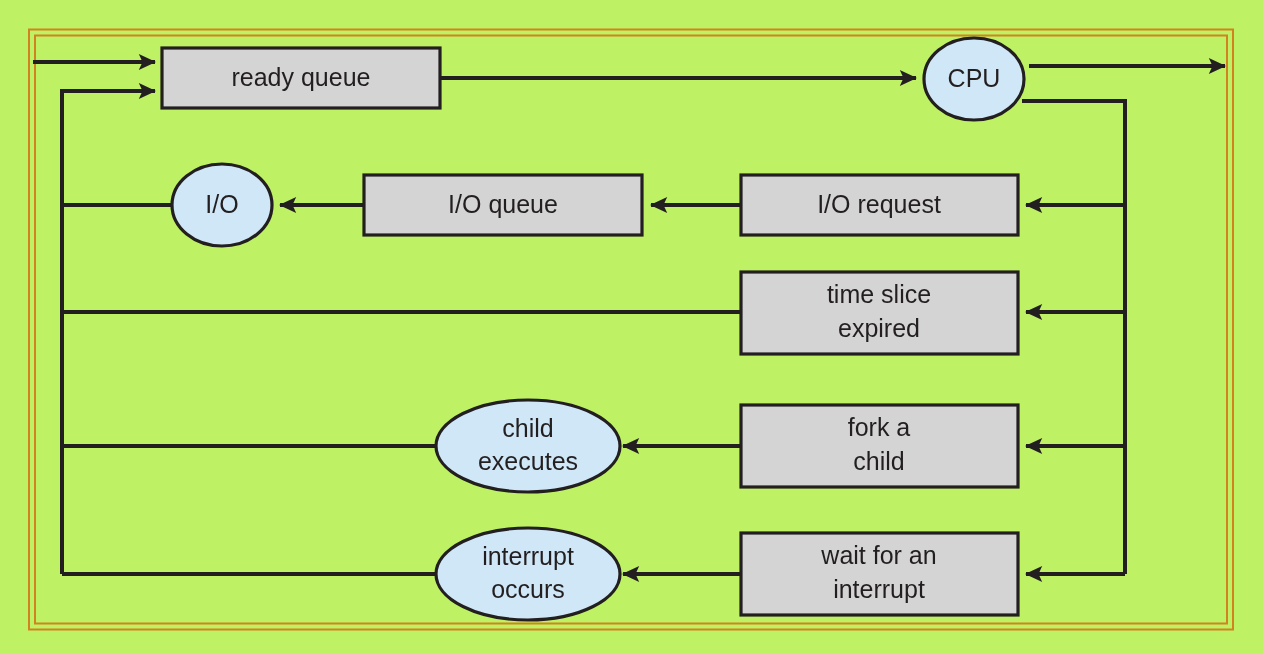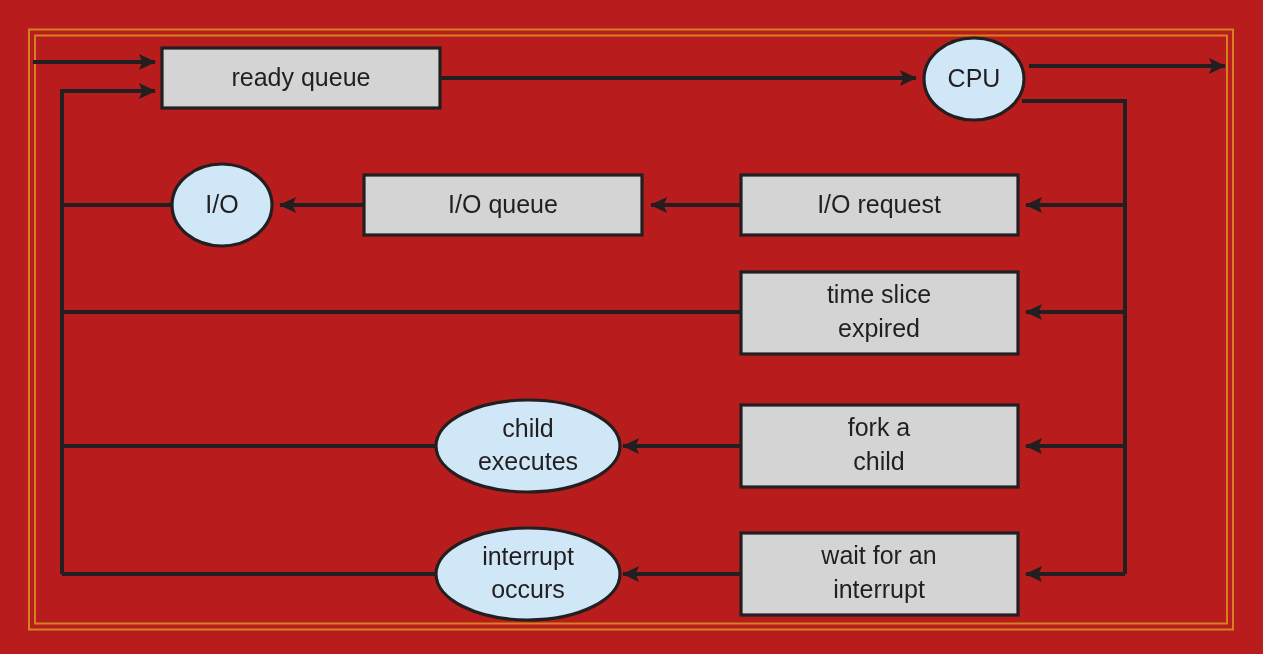--- a/index.html
+++ b/index.html
@@ -7,21 +7,21 @@
     padding: 0;
     background: #ffffff;
   }
   body {
     font-family: "Liberation Sans", sans-serif;
   }
   #diagram-frame {
     position: relative;
     width: 1263px;
     height: 654px;
-    background: #b91c1c;
+    background: #bef264;
     overflow: hidden;
   }
   svg#process-scheduling-diagram {
     display: block;
     width: 1263px;
     height: 654px;
   }
   .node-box {
     fill: #d4d4d4;
     stroke: #231f20;

